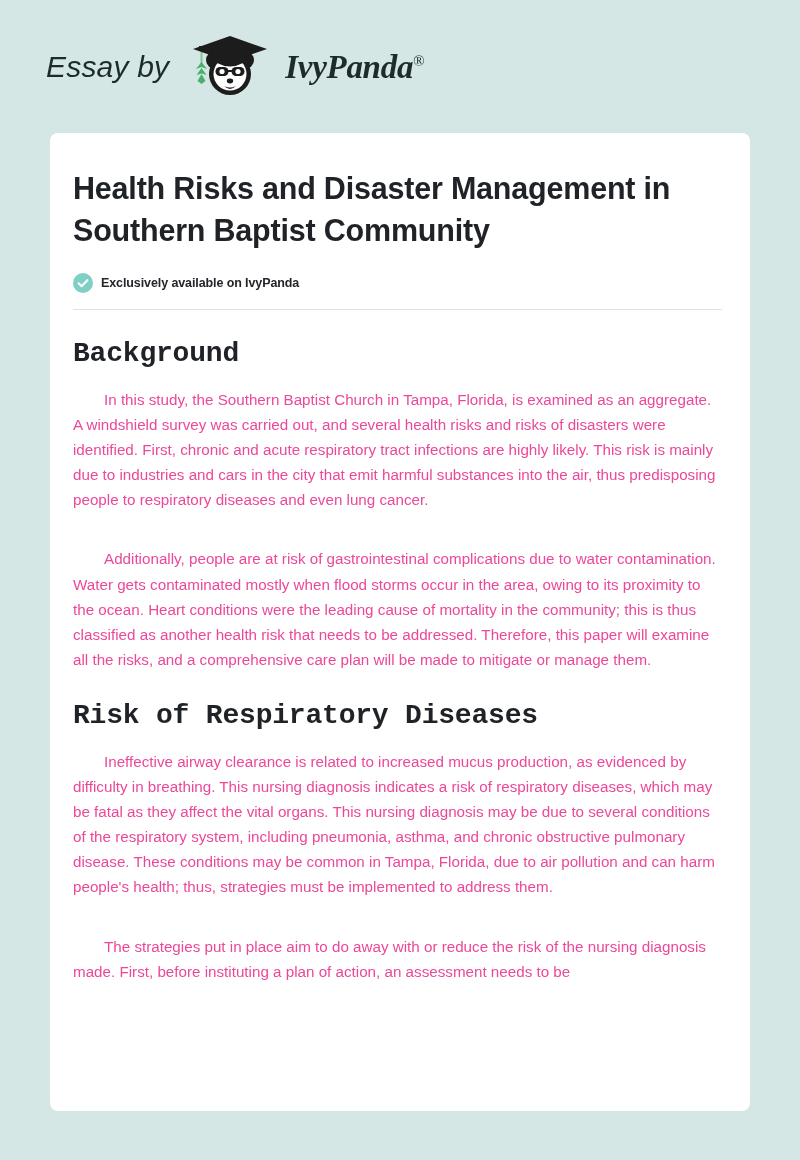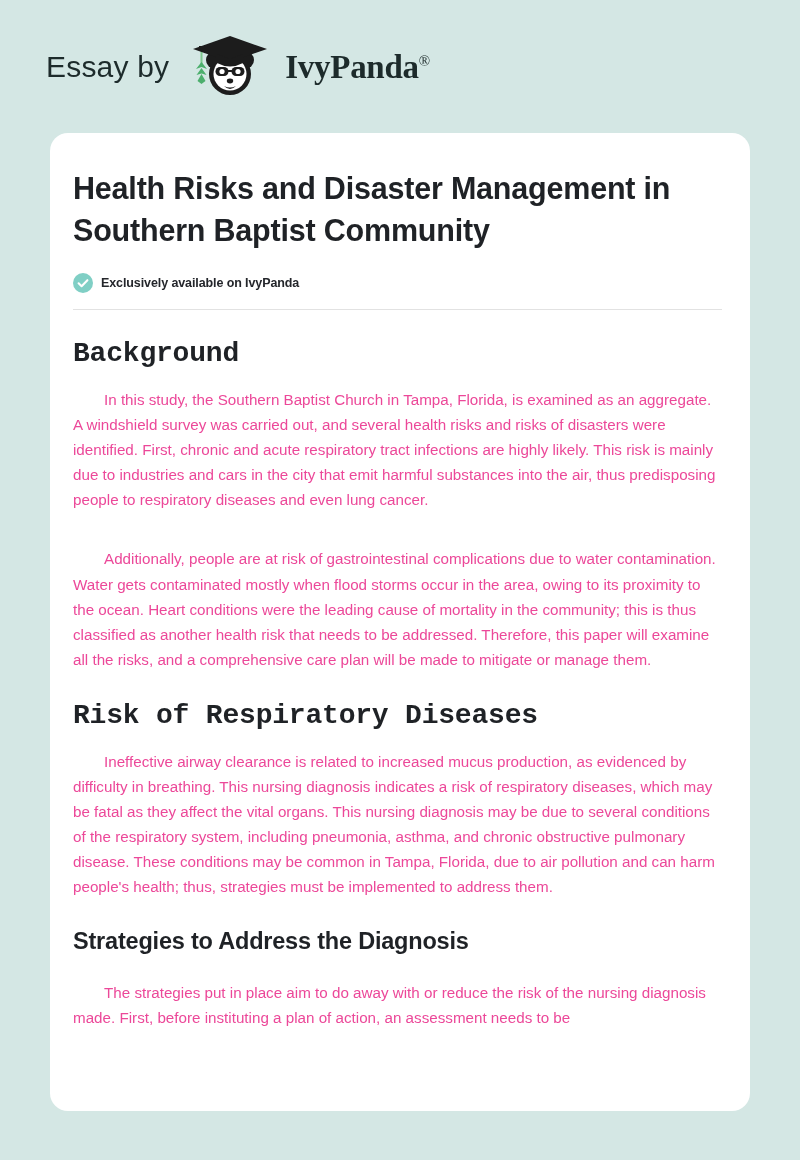--- a/index.html
+++ b/index.html
@@ -11,20 +11,21 @@
     font-family: "Liberation Sans", sans-serif;
     overflow: hidden;
   }
 
   
   .brand-bar {
     height: 133px;
     display: flex;
     align-items: center;
     padding-left: 46px;
+    font-style: italic;
   }
   .brand-inner {
     display: flex;
     align-items: center;
     gap: 10px;
   }
   .essay-by {
     font-size: 30px;
     color: #1d2b2b;
     letter-spacing: 0.2px;
@@ -54,21 +55,21 @@
   }
 
   
   .card {
     position: absolute;
     left: 50px;
     top: 133px;
     width: 700px;
     height: 978px;
     background: #ffffff;
-    border-radius: 18px;
+    border-radius: 8px;
     overflow: hidden;
   }
   .card-body {
     padding: 34px 28px 0 23px;
   }
 
   .doc-title {
     font-size: 30.5px;
     line-height: 42px;
     font-weight: 700;
@@ -205,17 +206,16 @@
 
     <div class="divider"></div>
 
     <h2 class="sec">Background</h2>
     <p class="para">In this study, the Southern Baptist Church in Tampa, Florida, is examined as an aggregate. A windshield survey was carried out, and several health risks and risks of disasters were identified. First, chronic and acute respiratory tract infections are highly likely. This risk is mainly due to industries and cars in the city that emit harmful substances into the air, thus predisposing people to respiratory diseases and even lung cancer.</p>
     <p class="para">Additionally, people are at risk of gastrointestinal complications due to water contamination. Water gets contaminated mostly when flood storms occur in the area, owing to its proximity to the ocean. Heart conditions were the leading cause of mortality in the community; this is thus classified as another health risk that needs to be addressed. Therefore, this paper will examine all the risks, and a comprehensive care plan will be made to mitigate or manage them.</p>
 
     <h2 class="sec">Risk of Respiratory Diseases</h2>
     <p class="para">Ineffective airway clearance is related to increased mucus production, as evidenced by difficulty in breathing. This nursing diagnosis indicates a risk of respiratory diseases, which may be fatal as they affect the vital organs. This nursing diagnosis may be due to several conditions of the respiratory system, including pneumonia, asthma, and chronic obstructive pulmonary disease. These conditions may be common in Tampa, Florida, due to air pollution and can harm people's health; thus, strategies must be implemented to address them.</p>
 
-    <h3 class="sub">Strategies to Address the Diagnosis</h3>
     <p class="para">The strategies put in place aim to do away with or reduce the risk of the nursing diagnosis made. First, before instituting a plan of action, an assessment needs to be</p>
 
   </div>
 </div>
 
 </body></html>

